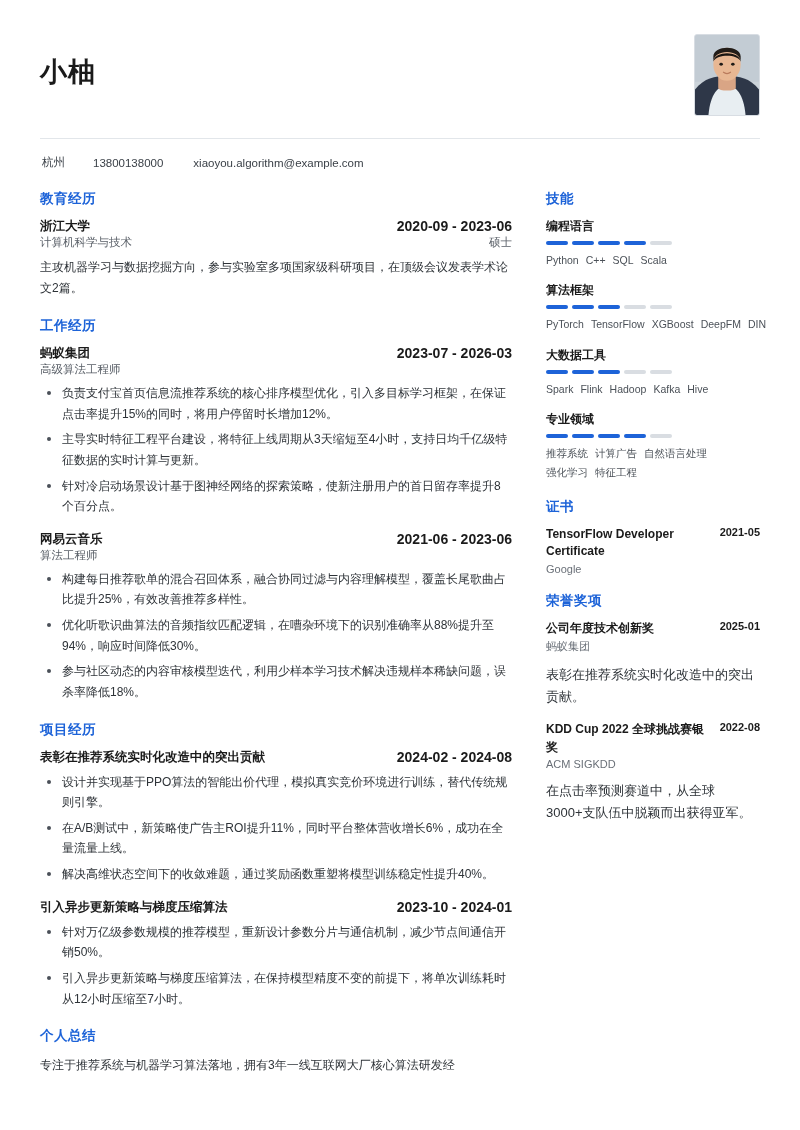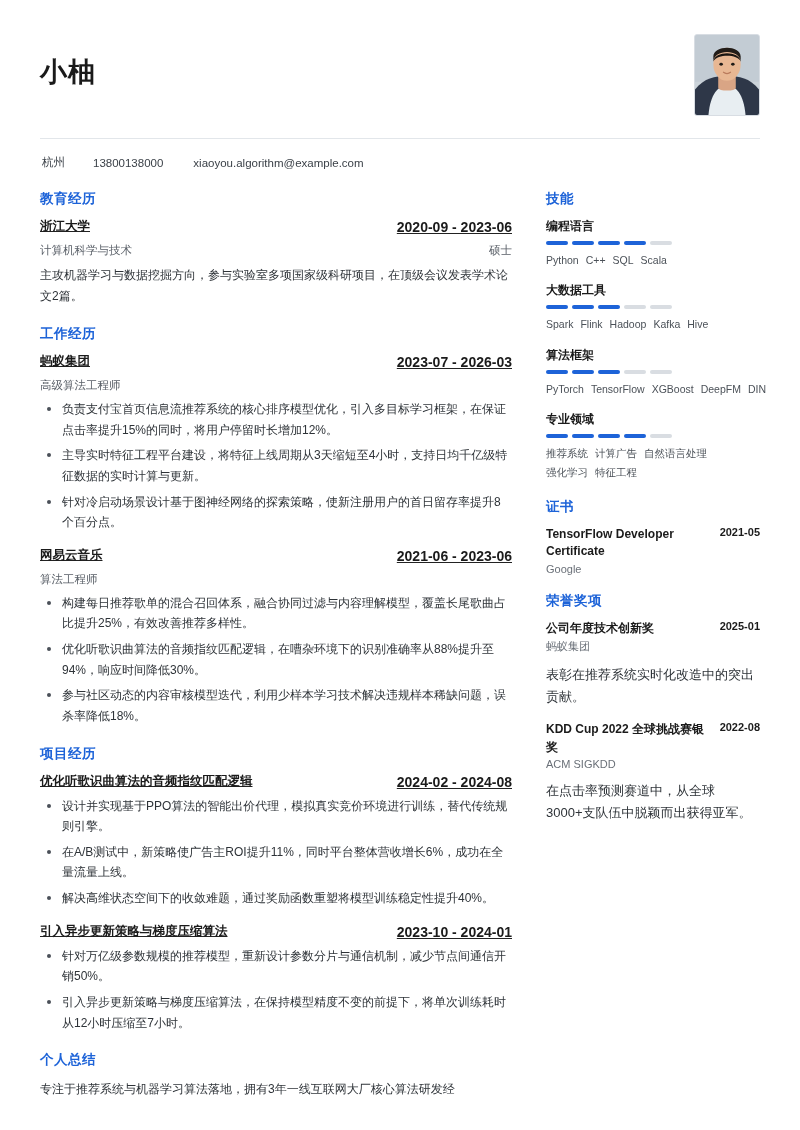--- a/index.html
+++ b/index.html
@@ -77,39 +77,38 @@
     font-weight: bold;
     margin: 0 0 10px 0;
     letter-spacing: 0.5px;
   }
   .sec { margin-bottom: 18px; }
   .sec-right { margin-bottom: 17px; }
 
   .row {
     display: flex;
     justify-content: space-between;
-    align-items: flex-end;
-    text-decoration: underline;
+    align-items: flex-start;
   }
   .org {
     font-size: 12.5px;
     font-weight: bold;
     color: #1b1b1b;
   }
   .date {
     font-size: 14px;
     font-weight: bold;
     color: #1b1b1b;
     white-space: nowrap;
   }
   .subrow {
     display: flex;
     justify-content: space-between;
     align-items: flex-end;
-    margin-top: 8px;
+    margin-top: 0;
   }
   .role {
     font-size: 11.5px;
     color: #5a6068;
   }
   .degree {
     font-size: 11.5px;
     color: #5a6068;
   }
   .para {
@@ -288,21 +287,21 @@
             <li>参与社区动态的内容审核模型迭代，利用少样本学习技术解决违规样本稀缺问题，误杀率降低18%。</li>
           </ul>
         </div>
       </div>
 
       <div class="sec">
         <div class="sec-title">项目经历</div>
 
         <div class="block">
           <div class="row">
-            <div class="org">优化听歌识曲算法的音频指纹匹配逻辑</div>
+            <div class="org">表彰在推荐系统实时化改造中的突出贡献</div>
             <div class="date">2024-02 - 2024-08</div>
           </div>
           <ul class="bullets">
             <li>设计并实现基于PPO算法的智能出价代理，模拟真实竞价环境进行训练，替代传统规则引擎。</li>
             <li>在A/B测试中，新策略使广告主ROI提升11%，同时平台整体营收增长6%，成功在全量流量上线。</li>
             <li>解决高维状态空间下的收敛难题，通过奖励函数重塑将模型训练稳定性提升40%。</li>
           </ul>
         </div>
 
         <div class="block">
@@ -337,44 +336,44 @@
             <div class="bar on"></div>
             <div class="bar on"></div>
             <div class="bar"></div>
           </div>
           <div class="tags">
             <span>Python</span><span>C++</span><span>SQL</span><span>Scala</span>
           </div>
         </div>
 
         <div class="skill-group">
+          <div class="skill-name">算法框架</div>
+          <div class="bars">
+            <div class="bar on"></div>
+            <div class="bar on"></div>
+            <div class="bar on"></div>
+            <div class="bar"></div>
+            <div class="bar"></div>
+          </div>
+          <div class="tags">
+            <span>PyTorch</span><span>TensorFlow</span><span>XGBoost</span><span>DeepFM</span><span>DIN</span>
+          </div>
+        </div>
+
+        <div class="skill-group">
           <div class="skill-name">大数据工具</div>
           <div class="bars">
             <div class="bar on"></div>
             <div class="bar on"></div>
             <div class="bar on"></div>
             <div class="bar"></div>
             <div class="bar"></div>
           </div>
           <div class="tags">
             <span>Spark</span><span>Flink</span><span>Hadoop</span><span>Kafka</span><span>Hive</span>
-          </div>
-        </div>
-
-        <div class="skill-group">
-          <div class="skill-name">算法框架</div>
-          <div class="bars">
-            <div class="bar on"></div>
-            <div class="bar on"></div>
-            <div class="bar on"></div>
-            <div class="bar"></div>
-            <div class="bar"></div>
-          </div>
-          <div class="tags">
-            <span>PyTorch</span><span>TensorFlow</span><span>XGBoost</span><span>DeepFM</span><span>DIN</span>
           </div>
         </div>
 
         <div class="skill-group">
           <div class="skill-name">专业领域</div>
           <div class="bars">
             <div class="bar on"></div>
             <div class="bar on"></div>
             <div class="bar on"></div>
             <div class="bar on"></div>

